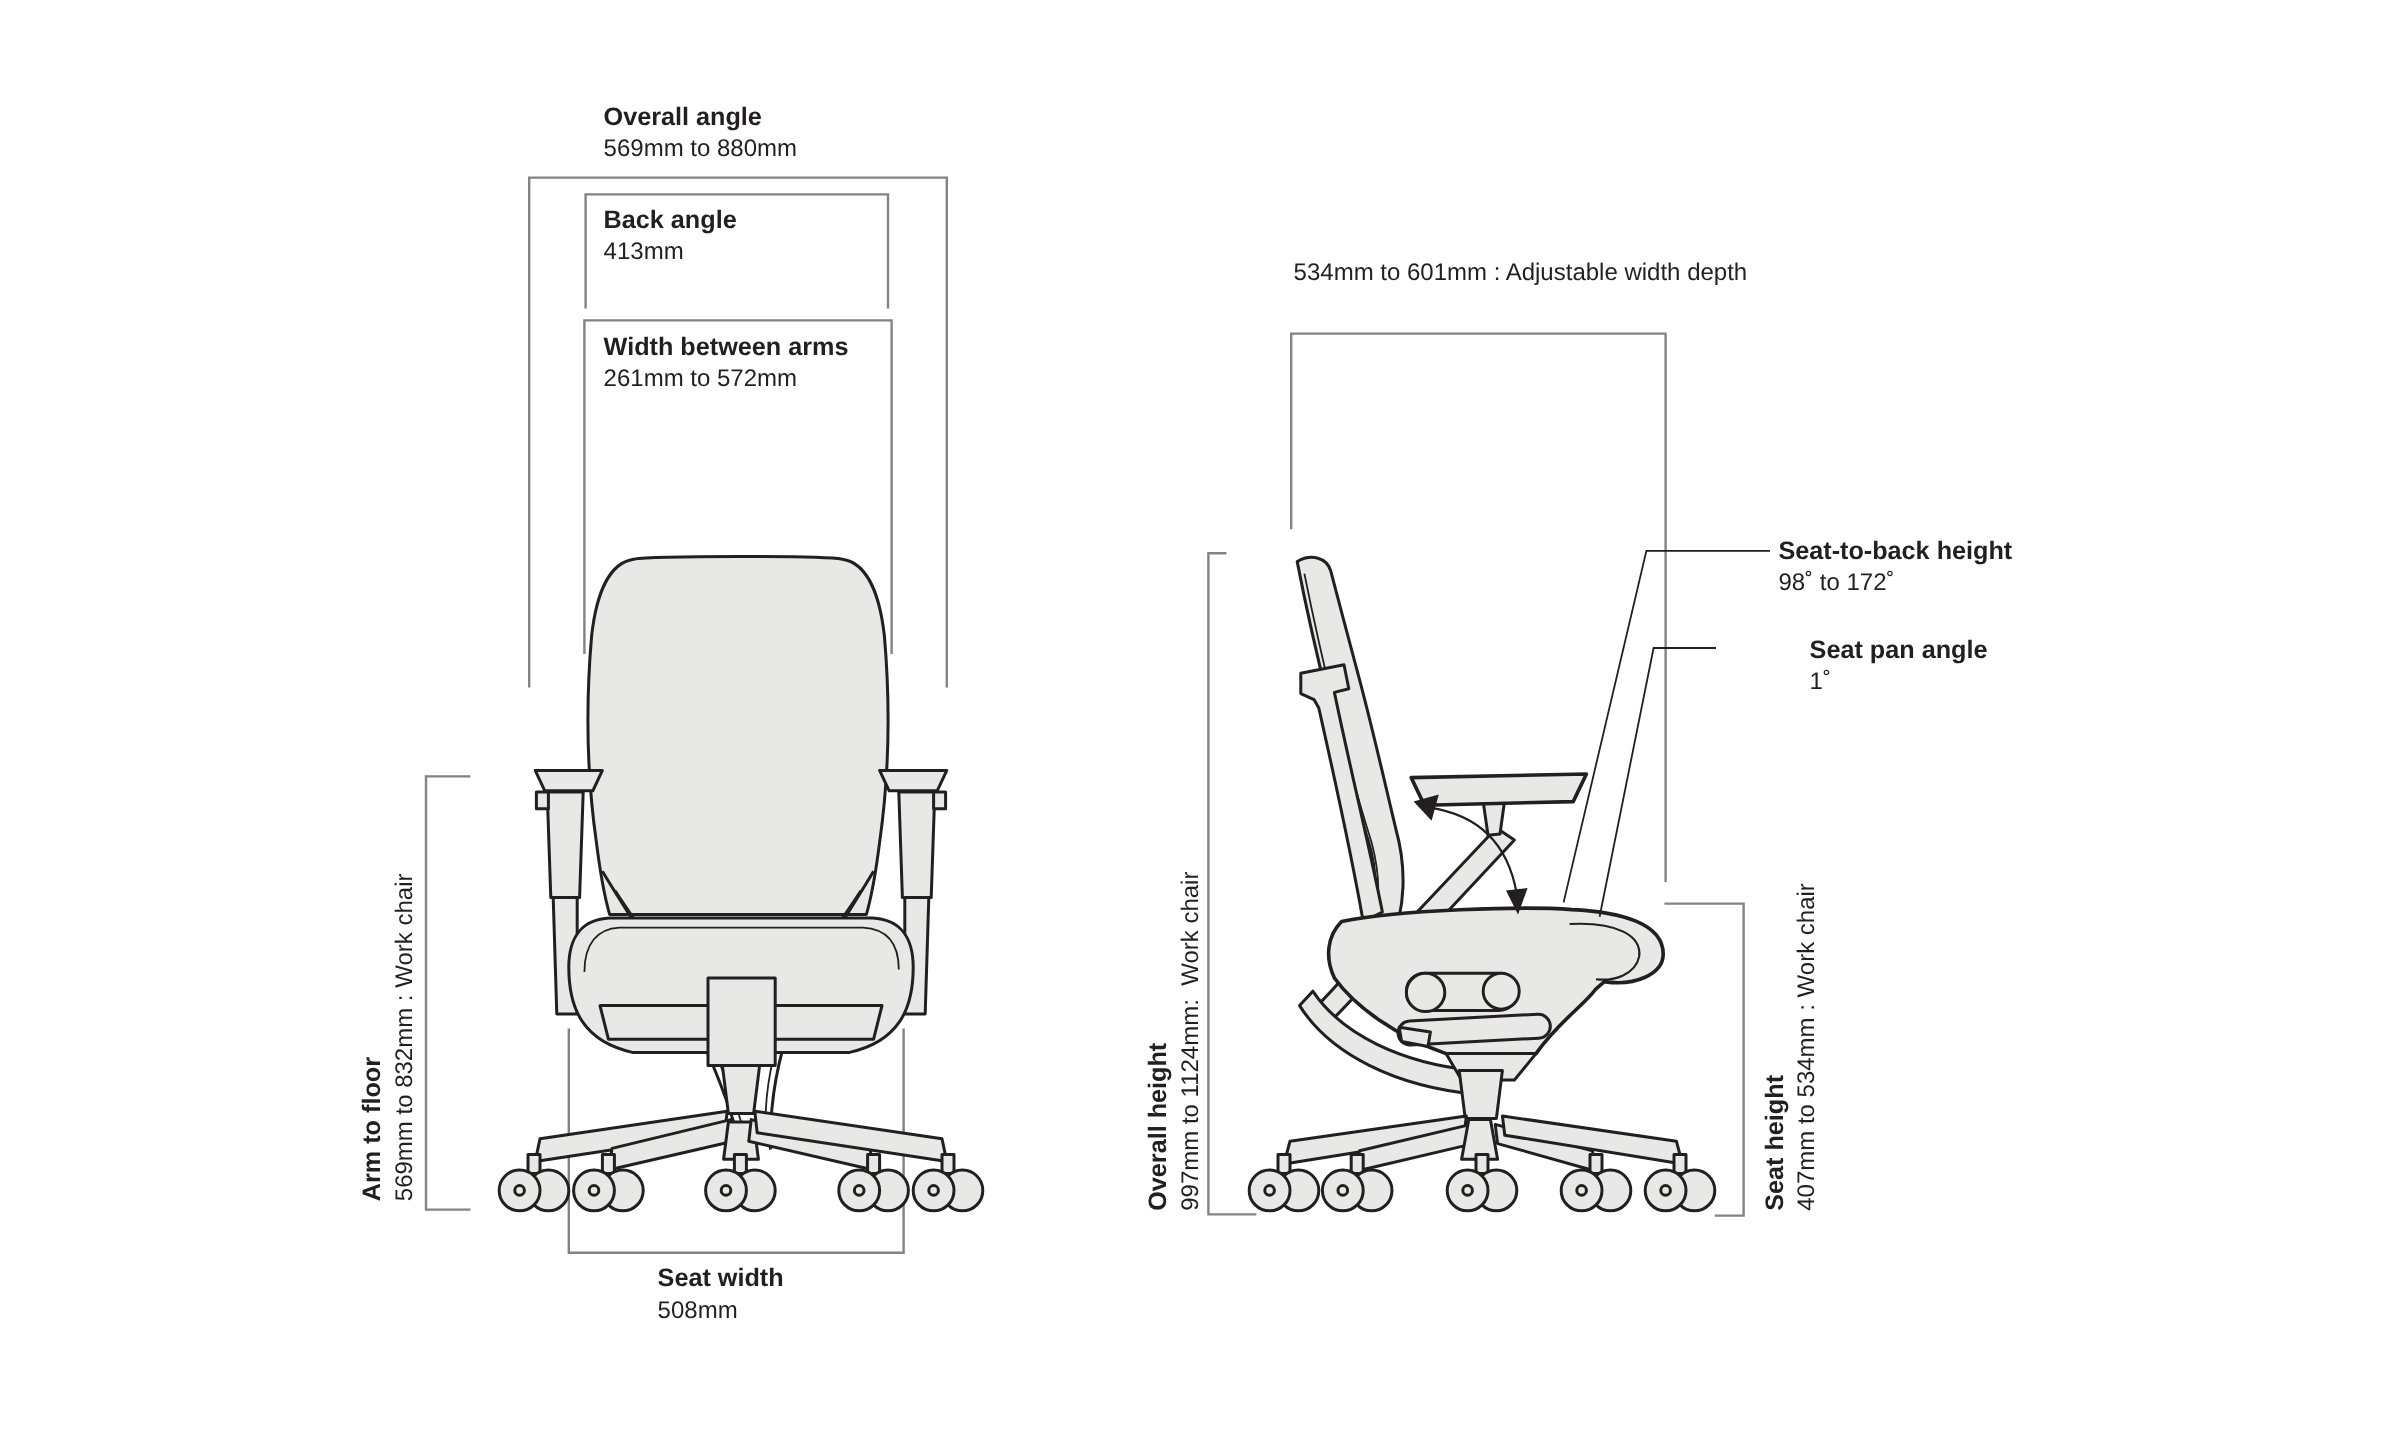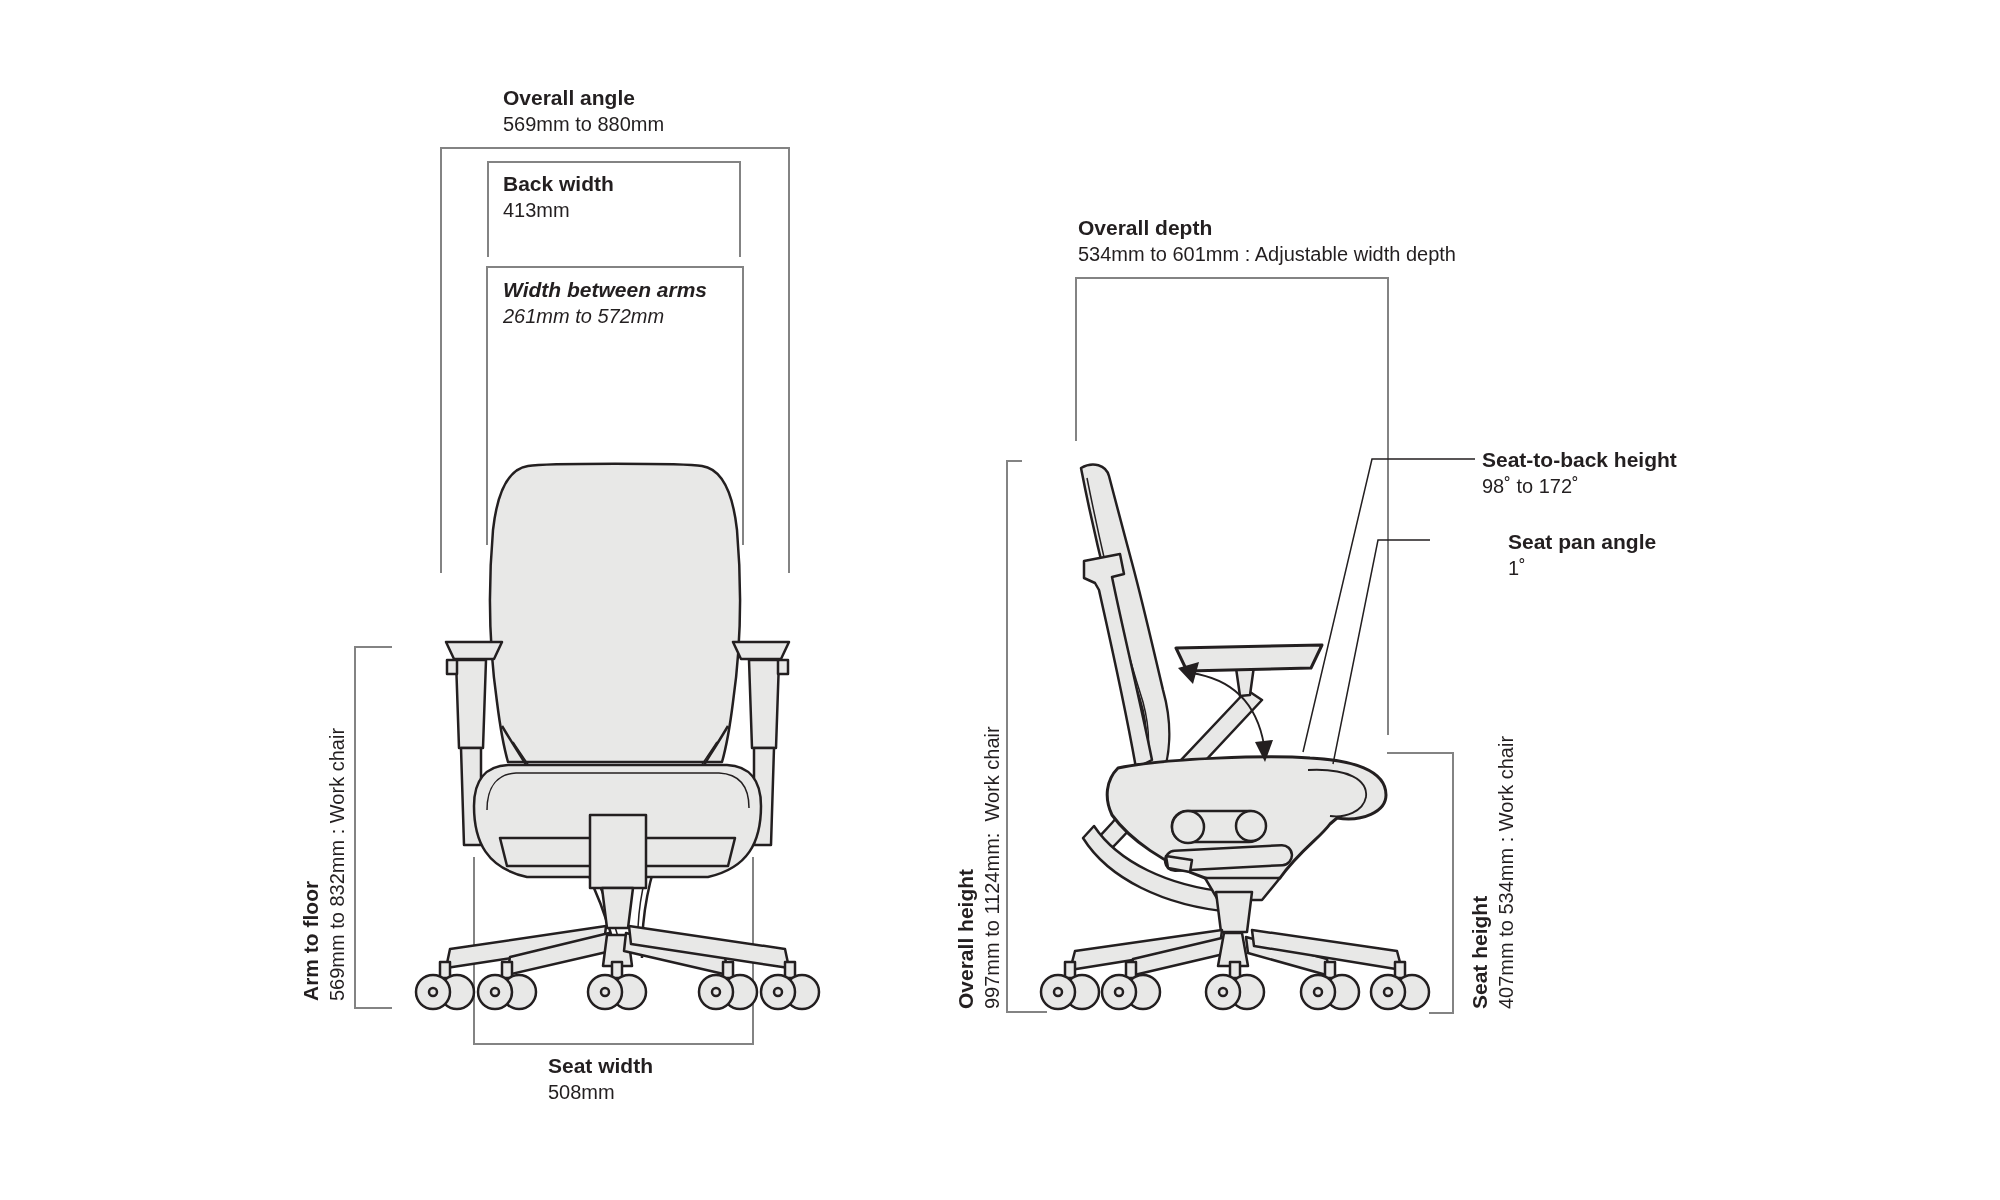--- a/index.html
+++ b/index.html
@@ -6,21 +6,21 @@
   body{
     width:2000px;height:1200px;position:relative;overflow:hidden;
     background:#ffffff;color:#231f20;
     font-family:"Liberation Sans", sans-serif;
   }
   #art{position:absolute;left:0;top:0;width:2000px;height:1200px;}
   .dim{position:absolute;}
   .dim .t{display:block;font-weight:bold;font-size:21px;line-height:27px;}
   .dim .v{display:block;font-size:20px;line-height:26px;white-space:pre;}
   .vert{transform:rotate(-90deg);transform-origin:0 100%;white-space:nowrap;}
-  .narrow{width:208px;font-style:italic;}
+  .narrow{width:208px;}
 </style>
 </head>
 <body>
 
 <svg id="art" viewBox="0 0 2000 1200">
 
   <g stroke="#838383" stroke-width="2" fill="none">
     <path d="M441,573 L441,148 L789,148 L789,573"></path>
     <path d="M488,257 L488,162 L740,162 L740,257"></path>
     <path d="M487,545 L487,267 L743,267 L743,545"></path>
@@ -190,41 +190,40 @@
     <path d="M1430,540 L1378,540 L1333,764"></path>
   </g>
 </svg>
 
 <div class="dim" style="left:503px;top:84px">
   <span class="t">Overall angle</span>
   <span class="v">569mm to 880mm</span>
 </div>
 
 <div class="dim" style="left:503px;top:170px">
-  <span class="t">Back width</span>
+  <span class="t">Back angle</span>
   <span class="v">413mm</span>
 </div>
 
 <div class="dim narrow" style="left:503px;top:276px">
   <span class="t">Width between arms</span>
   <span class="v">261mm to 572mm</span>
 </div>
 
 <div class="dim vert" style="left:350px;top:948px">
   <span class="t">Arm to floor</span>
   <span class="v">569mm to 832mm : Work chair</span>
 </div>
 
 <div class="dim" style="left:548px;top:1052px">
   <span class="t">Seat width</span>
   <span class="v">508mm</span>
 </div>
 
 <div class="dim" style="left:1078px;top:214px">
-  <span class="t">Overall depth</span>
   <span class="v">534mm to 601mm : Adjustable width depth</span>
 </div>
 
 <div class="dim vert" style="left:1005px;top:956px">
   <span class="t">Overall height</span>
   <span class="v">997mm to 1124mm:  Work chair</span>
 </div>
 
 <div class="dim vert" style="left:1519px;top:956px">
   <span class="t">Seat height</span>

